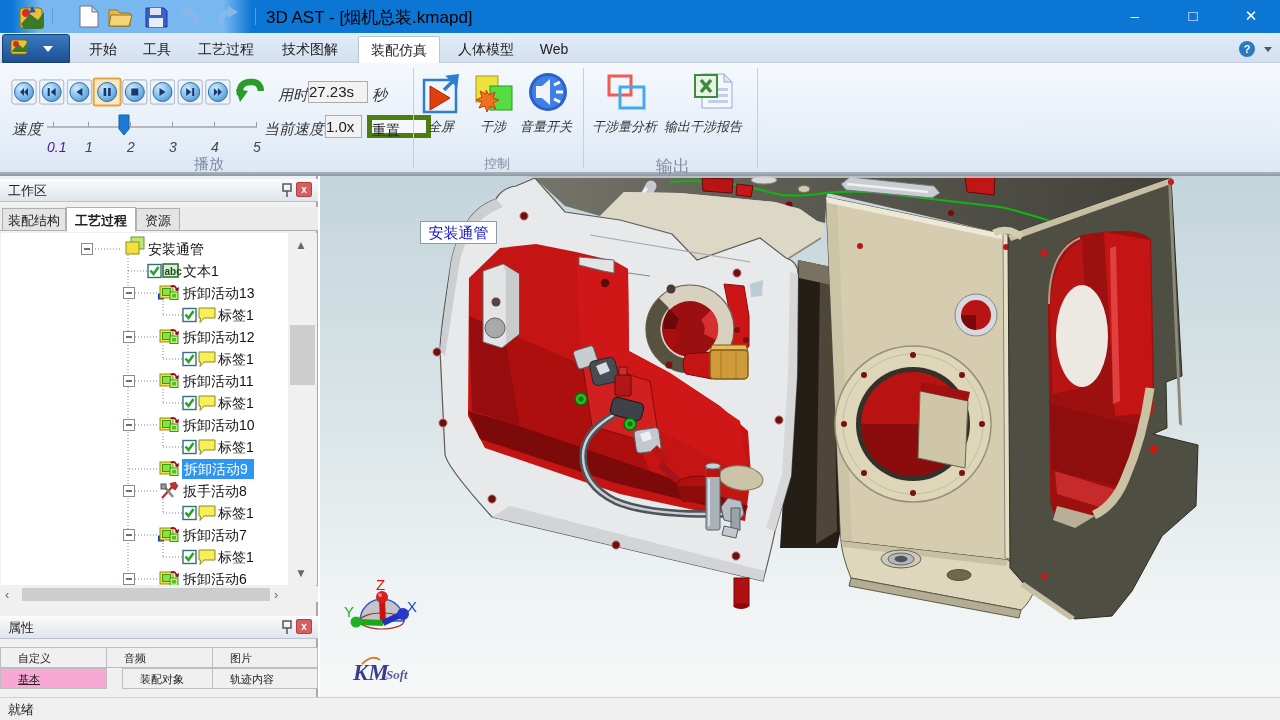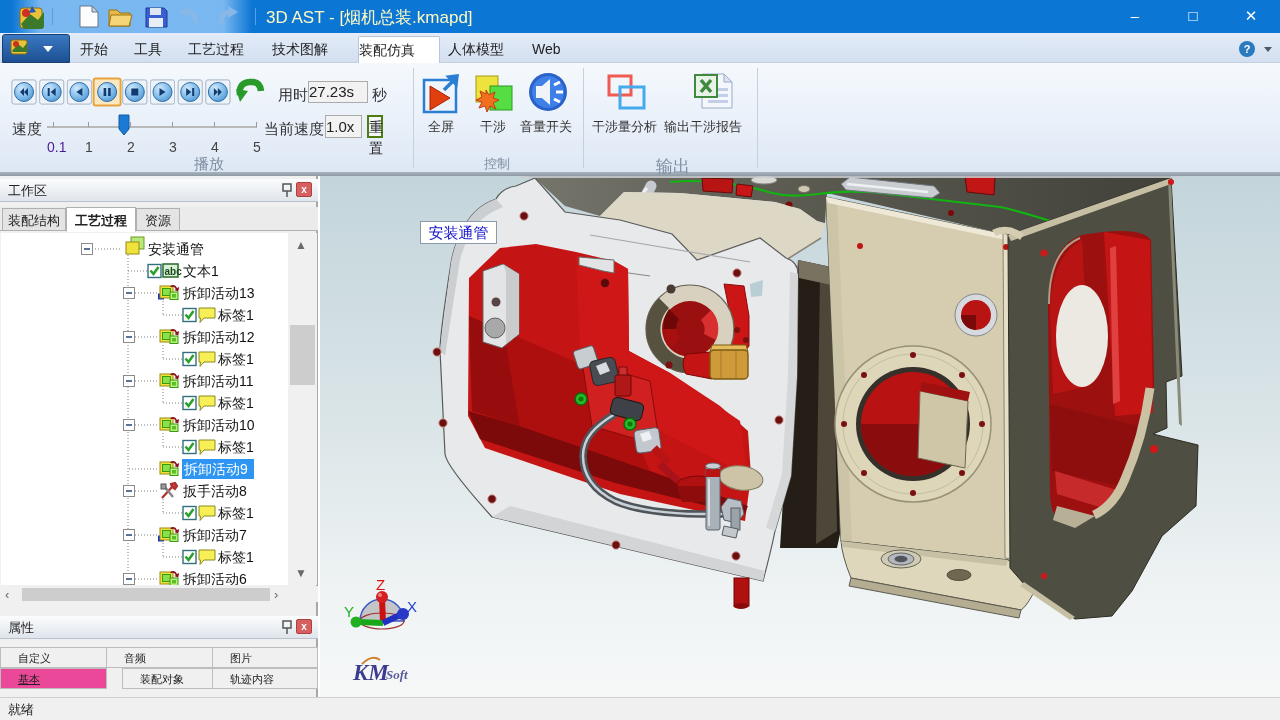--- a/index.html
+++ b/index.html
@@ -1,49 +1,49 @@
 <!DOCTYPE html>
 <html><head>
 <meta charset="utf-8">
 <style>
 * { margin:0; padding:0; box-sizing:border-box; }
 html,body { width:1280px; height:720px; overflow:hidden; font-family:"Liberation Sans",sans-serif; }
 .abs { position:absolute; }
 
 #titlebar { position:absolute; left:0; top:0; width:1280px; height:33px; background:#0c76d4; color:#fff; }
 #qat { position:absolute; left:12px; top:0px; width:240px; height:33px; background:linear-gradient(90deg,rgba(120,180,235,0) 0%,rgba(140,195,245,.85) 12%,rgba(140,195,245,.85) 88%,rgba(120,180,235,0) 100%); }
-#title-text { position:absolute; left:266px; top:6px; font-size:17px; color:#fef9c3; white-space:nowrap; }
+#title-text { position:absolute; left:266px; top:6px; font-size:17px; color:#000000; white-space:nowrap; }
 .winbtn { position:absolute; top:0; width:46px; height:33px; color:#fff; font-size:15px; text-align:center; line-height:31px; }
 
 #tabrow { position:absolute; left:0; top:33px; width:1280px; height:30px; background:linear-gradient(#e3ecf8,#d3dff0); border-bottom:1px solid #c3cfdf; }
 #appbtn { position:absolute; left:2px; top:1px; width:68px; height:29px; background:linear-gradient(#3a79c2,#1c4f92); border:1px solid #16406f; border-radius:3px 3px 0 0; }
-.tab { position:absolute; top:3px; height:27px; line-height:27px; font-size:14px; color:#1e1e1e; }
+.tab { position:absolute; top:3px; height:27px; line-height:27px; font-size:14px; color:#1e1e1e; text-align:center; }
 .tab.active { background:#ffffff; border:1px solid #b9c6d8; border-bottom:none; border-radius:2px 2px 0 0; }
 
 #ribbon { position:absolute; left:0; top:63px; width:1280px; height:110px; background:linear-gradient(#f5f9fd,#e9f0f9 55%,#dde7f4); }
 #ribbon-border { position:absolute; left:0; top:172px; width:1280px; height:4px; background:linear-gradient(#aab4be,#8e99a5); }
 .vsep { position:absolute; top:68px; width:1px; height:100px; background:#c5d0dd; }
 .grouplabel { position:absolute; font-size:12px; color:#7e8da0; }
-.ribtext { position:absolute; font-size:13px; color:#333; white-space:nowrap; }
+.ribtext { position:absolute; font-size:13px; color:#333; white-space:nowrap;font-style:italic; }
 .field { position:absolute; background:#f2f2f2; border:1px solid #ababab; font-size:15px; color:#222; text-align:left; }
 
 #leftpanel { position:absolute; left:0; top:176px; width:318px; height:521px; background:#f0f0f0; border-right:2px solid #a8a8a8; }
 .panelhead { position:absolute; left:0; width:318px; height:23px; background:linear-gradient(#fbfcfd,#dfe5ec); border-bottom:1px solid #b9c2cc; font-size:13px; color:#222; }
 .phx { position:absolute; width:16px; height:15px; background:#d65f5f; border:1px solid #b24040; border-radius:2px; color:#fff; font-size:10px; text-align:center; line-height:14px; font-weight:bold; }
 .wtab { position:absolute; height:23px; line-height:23px; font-size:13px; color:#222; text-align:center; background:#e4e4e4; border:1px solid #b0b0b0; }
 .wtab.active { background:#fff; border-bottom:1px solid #fff; font-weight:bold; }
 #tree { position:absolute; left:1px; top:233px; width:286px; height:352px; background:#fff; overflow:hidden; }
 #treebg { position:absolute; left:287px; top:233px; width:30px; height:352px; background:#fff; }
 
 .sb { position:absolute; background:#f0f0f0; }
 .sbthumb { position:absolute; background:#cdcdcd; }
 .arr { position:absolute; color:#6a6a6a; font-size:12px; }
 
 .ptab { position:absolute; height:21px; line-height:21px; font-size:11px; color:#222; background:#f0f0f0; border:1px solid #bdbdbd; padding-left:17px; }
-.ptab.active { background:#ec4899;text-decoration:underline; }
+.ptab.active { background:#f9a8d4;text-decoration:underline; }
 
 #statusbar { position:absolute; left:0; top:697px; width:1280px; height:23px; background:#f0f0f0; border-top:1px solid #d0d0d0; font-size:13px; color:#222; }
 
 #viewport { position:absolute; left:320px; top:176px; width:960px; height:521px; }
 #vplabel { position:absolute; left:100px; top:45px; width:77px; height:23px; background:#fff; border:1px solid #8a9aa8; color:#1111cc; font-size:15px; text-align:center; line-height:21px; }
 </style>
 </head>
 <body>
 
 <div id="titlebar">
@@ -180,21 +180,21 @@
     <rect x="256" y="59" width="1" height="5" fill="#9a9a9a"></rect>
     <path d="M119,52 h10 v14 l-5,6 l-5,-6 z" fill="#1d7ad4" stroke="#0f5ca8"></path>
   </g>
 </svg>
 <div class="ribtext" style="left:278px;top:86px;font-size:15px">用时</div>
 <div class="field" style="left:308px;top:81px;width:60px;height:22px;line-height:20px">27.23s</div>
 <div class="ribtext" style="left:372px;top:86px;font-size:15px">秒</div>
 <div class="ribtext" style="left:12px;top:120px;font-size:15px">速度</div>
 <div class="ribtext" style="left:264px;top:120px;font-size:15px">当前速度:</div>
 <div class="field" style="left:325px;top:115px;width:37px;height:23px;line-height:21px">1.0x</div>
-<div class="field" style="left:367px;top:115px;width:16px;height:23px;line-height:21px;background:#f5f8fb;border:2px solid #4d7c0f;font-size:14px">重置</div>
+<div class="field" style="left:367px;top:115px;width:64px;height:23px;line-height:21px;background:#f5f8fb;border:5px solid #4d7c0f;font-size:14px">重置</div>
 <div class="ribtext" style="left:47px;top:139px;font-size:14px;color:#4c1d95">0.1</div>
 <div class="ribtext" style="left:85px;top:139px;font-size:14px;color:#444">1</div>
 <div class="ribtext" style="left:127px;top:139px;font-size:14px;color:#444">2</div>
 <div class="ribtext" style="left:169px;top:139px;font-size:14px;color:#444">3</div>
 <div class="ribtext" style="left:211px;top:139px;font-size:14px;color:#444">4</div>
 <div class="ribtext" style="left:253px;top:139px;font-size:14px;color:#444">5</div>
 <div class="grouplabel" style="left:194px;top:155px;font-size:15px">播放</div>
 <div class="vsep" style="left:413px"></div>
 <div class="vsep" style="left:583px"></div>
 <div class="vsep" style="left:757px"></div>

